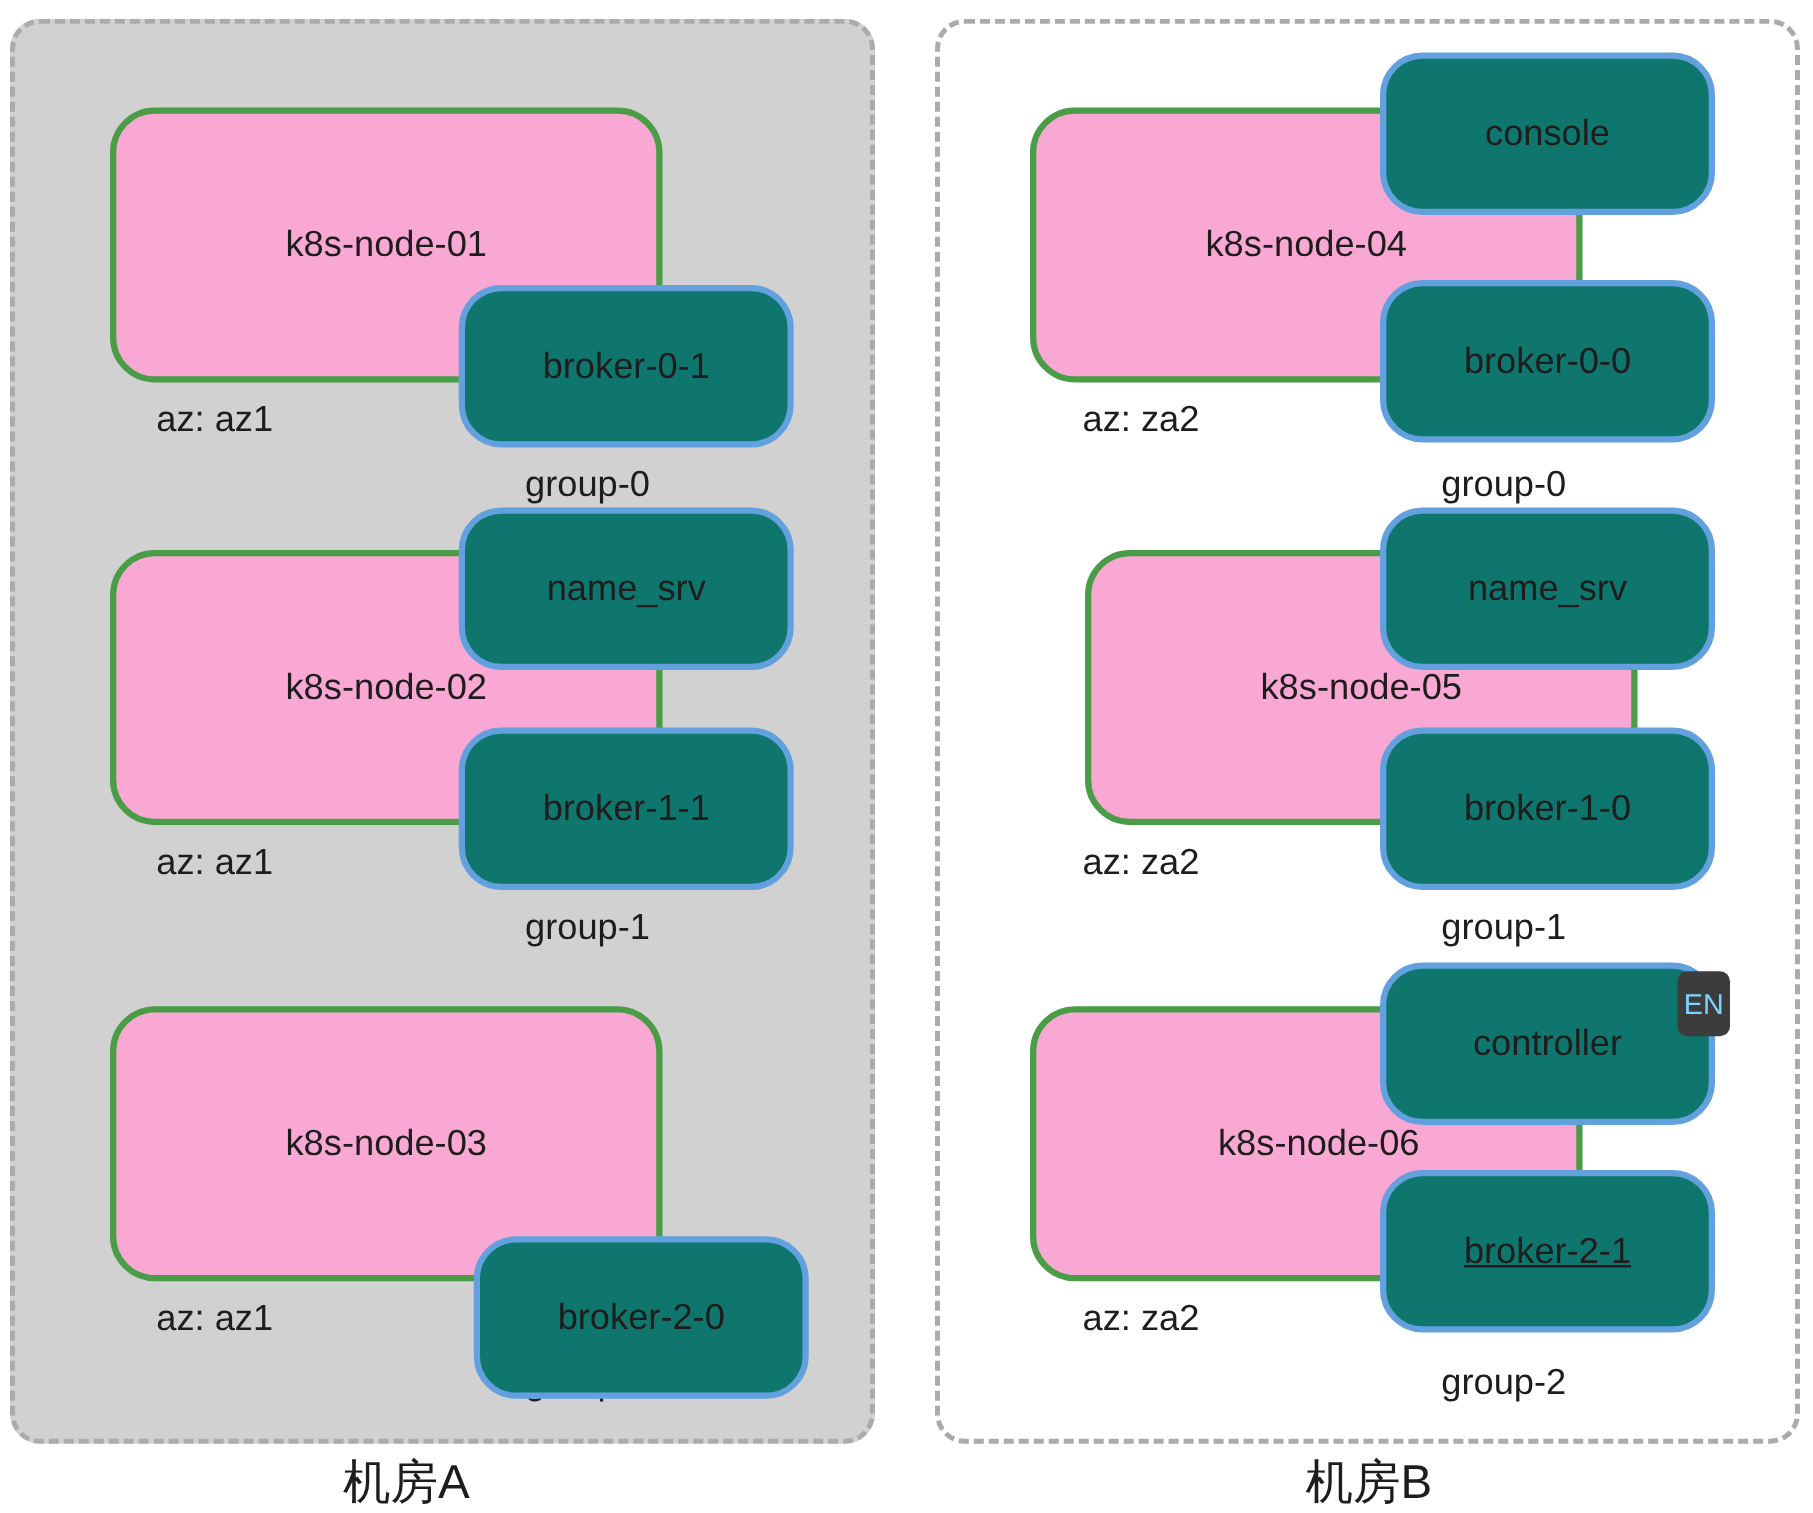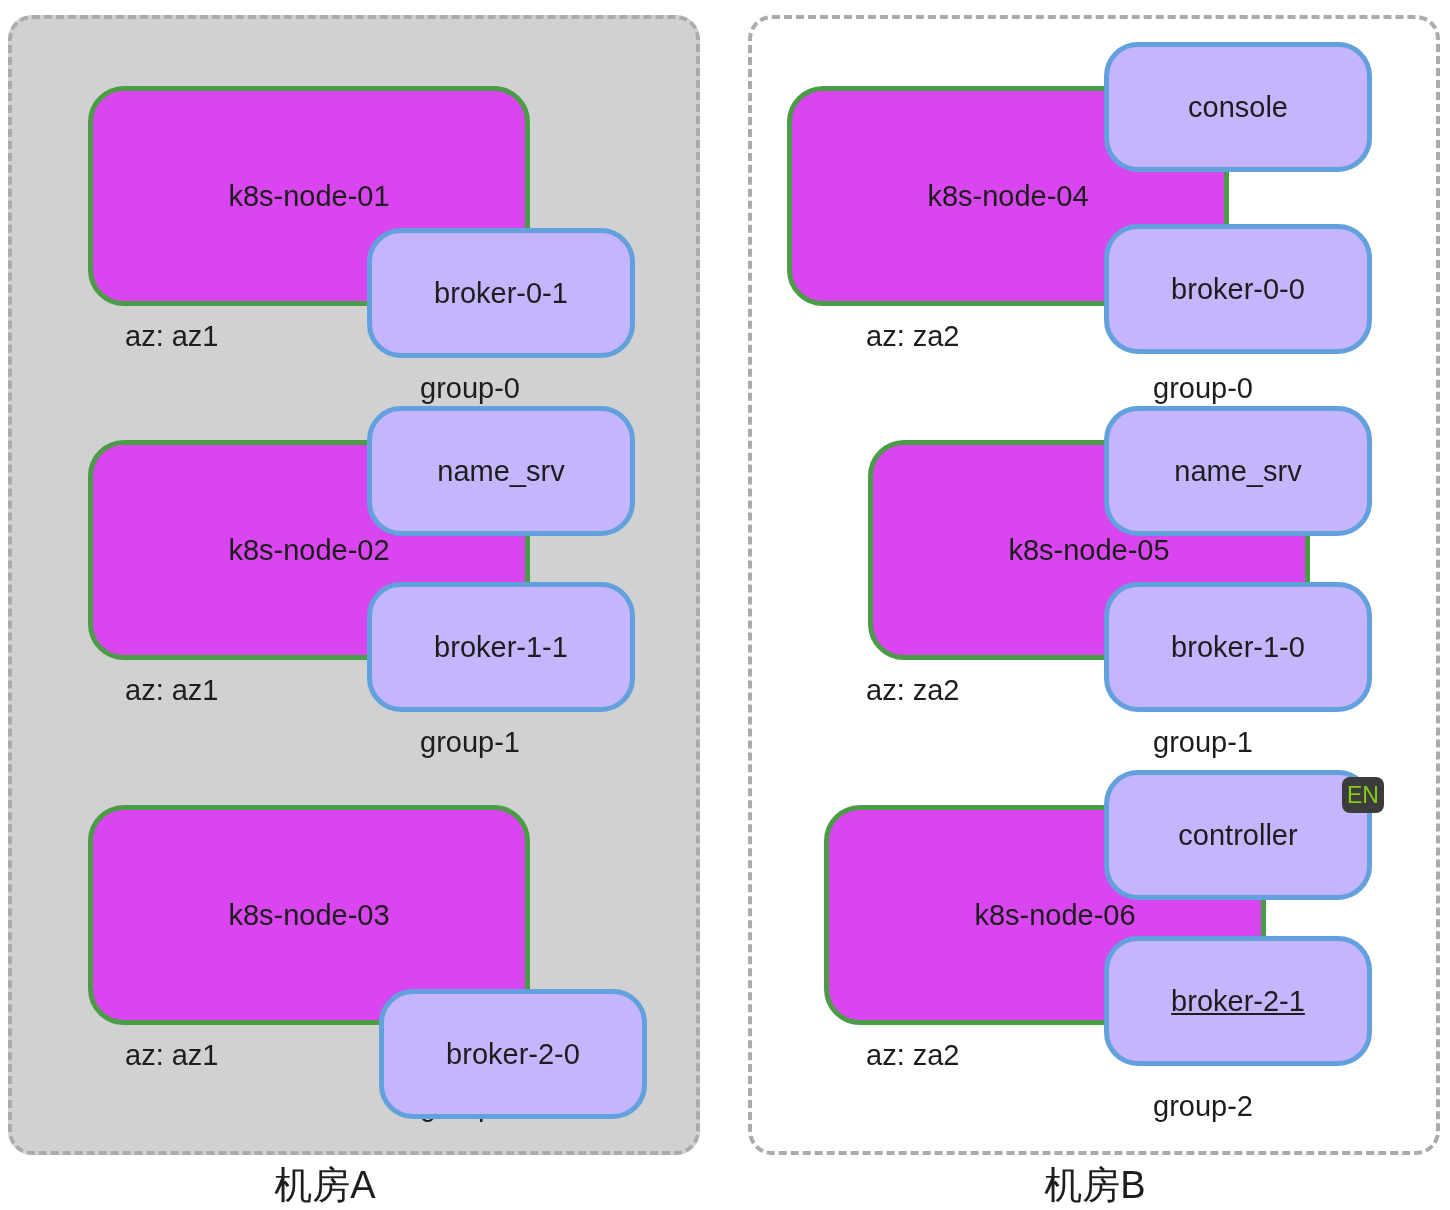--- a/index.html
+++ b/index.html
@@ -24,32 +24,32 @@
     width:692px;height:1140px;top:15px;
     border:4px dashed var(--dash);
     border-radius:24px;
     box-sizing:border-box;
   }
   .panel-a{left:8px;background:var(--room-a-fill);}
   .panel-b{left:748px;background:#ffffff;}
   .knode{
     position:absolute;
     width:442px;height:220px;
-    background:#d946ef;
+    background:#f9a8d4;
     border:5px solid var(--green);
     border-radius:36px;
     box-sizing:border-box;
     display:flex;align-items:center;justify-content:center;
     font-size:29px;
     z-index:1;
   }
   .pod{
     position:absolute;
     width:268px;height:130px;
-    background:#c4b5fd;
+    background:#0f766e;
     border:5px solid var(--blue);
     border-radius:34px;
     box-sizing:border-box;
     display:flex;align-items:center;justify-content:center;
     font-size:29px;
     z-index:2;
   }
   .az-label{
     position:absolute;
     font-size:29px;
@@ -66,23 +66,23 @@
   .room-title{
     position:absolute;
     width:300px;text-align:center;
     font-size:38px;
     z-index:1;
     white-space:nowrap;
   }
   .en-badge{
     position:absolute;
     left:1342px;top:777px;
-    width:42px;height:36px;
+    width:42px;height:52px;
     background:var(--badge-bg);
-    color:#84cc16;
+    color:#7dd3fc;
     border-radius:8px;
     display:flex;align-items:center;justify-content:center;
     font-size:23px;
     z-index:3;
   }
 </style>
 </head>
 <body>
 
 <div class="canvas">
@@ -117,21 +117,21 @@
   <div class="pod" style="left:379px;top:946px;margin-top:43px;">
     <span>broker-2-0</span>
   </div>
 
   <div class="group-label" style="left:370px;top:372px;">group-0</div>
   <div class="group-label" style="left:370px;top:726px;">group-1</div>
   <div class="group-label" style="left:370px;top:1090px;">group-2</div>
 
   <div class="room-title" style="left:175px;top:1160px;">机房A</div>
 
-  <div class="knode" style="left:787px;top:86px;justify-content:center;">
+  <div class="knode" style="left:824px;top:86px;justify-content:center;">
     <span>k8s-node-04</span>
   </div>
   <div class="knode" style="left:824px;top:440px;margin-left:44px;">
     <span>k8s-node-05</span>
   </div>
   <div class="knode" style="left:824px;top:805px;padding-left:20px;">
     <span>k8s-node-06</span>
   </div>
 
   <div class="az-label" style="left:866px;top:320px;">az: za2</div>

